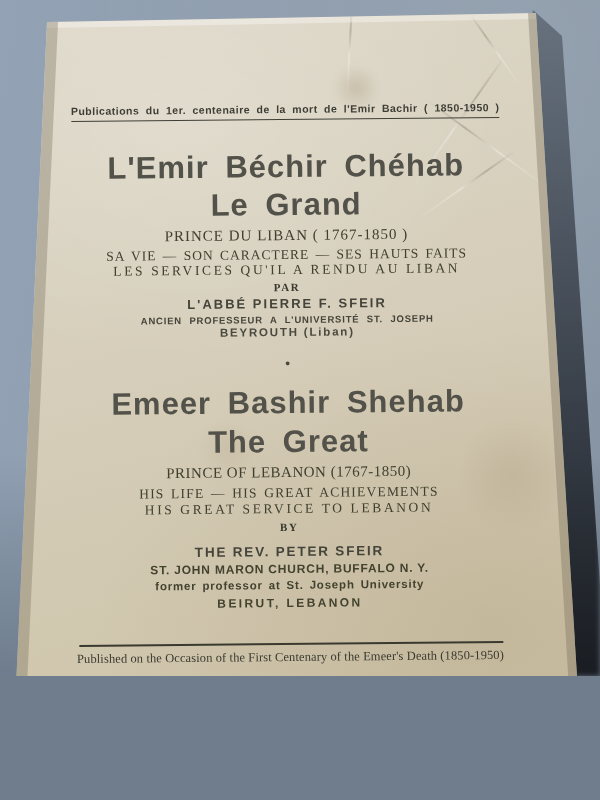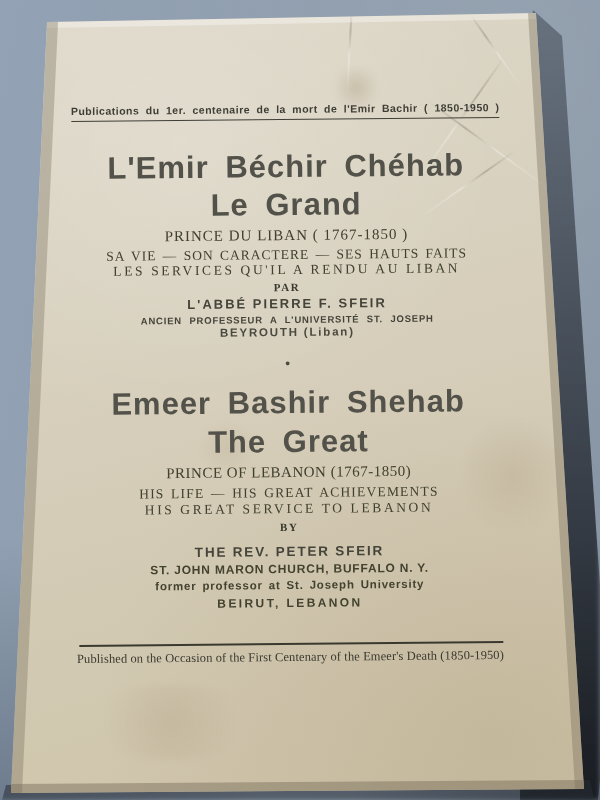--- a/index.html
+++ b/index.html
@@ -1,17 +1,17 @@
 <!DOCTYPE html>
 <html><head>
 <meta charset="utf-8">
 <style>
   html,body{margin:0;padding:0;background:#6f7d8c;}
   .scene{
-    position:relative;width:600px;height:800px;overflow:hidden;
+    position:relative;width:600px;height:676px;overflow:hidden;
     font-family:"Liberation Sans",sans-serif;
     background:
       radial-gradient(120% 90% at 85% 8%, rgba(255,255,255,0.10), transparent 60%),
       radial-gradient(80% 60% at 0% 100%, rgba(30,42,60,0.30), transparent 55%),
       radial-gradient(70% 55% at 100% 100%, rgba(22,27,36,0.40), transparent 60%),
       linear-gradient(100deg,#93a3b5 0%,#8c9aab 45%,#8795a4 100%);
   }
   
   .shadow-right{
     position:absolute;inset:0;

